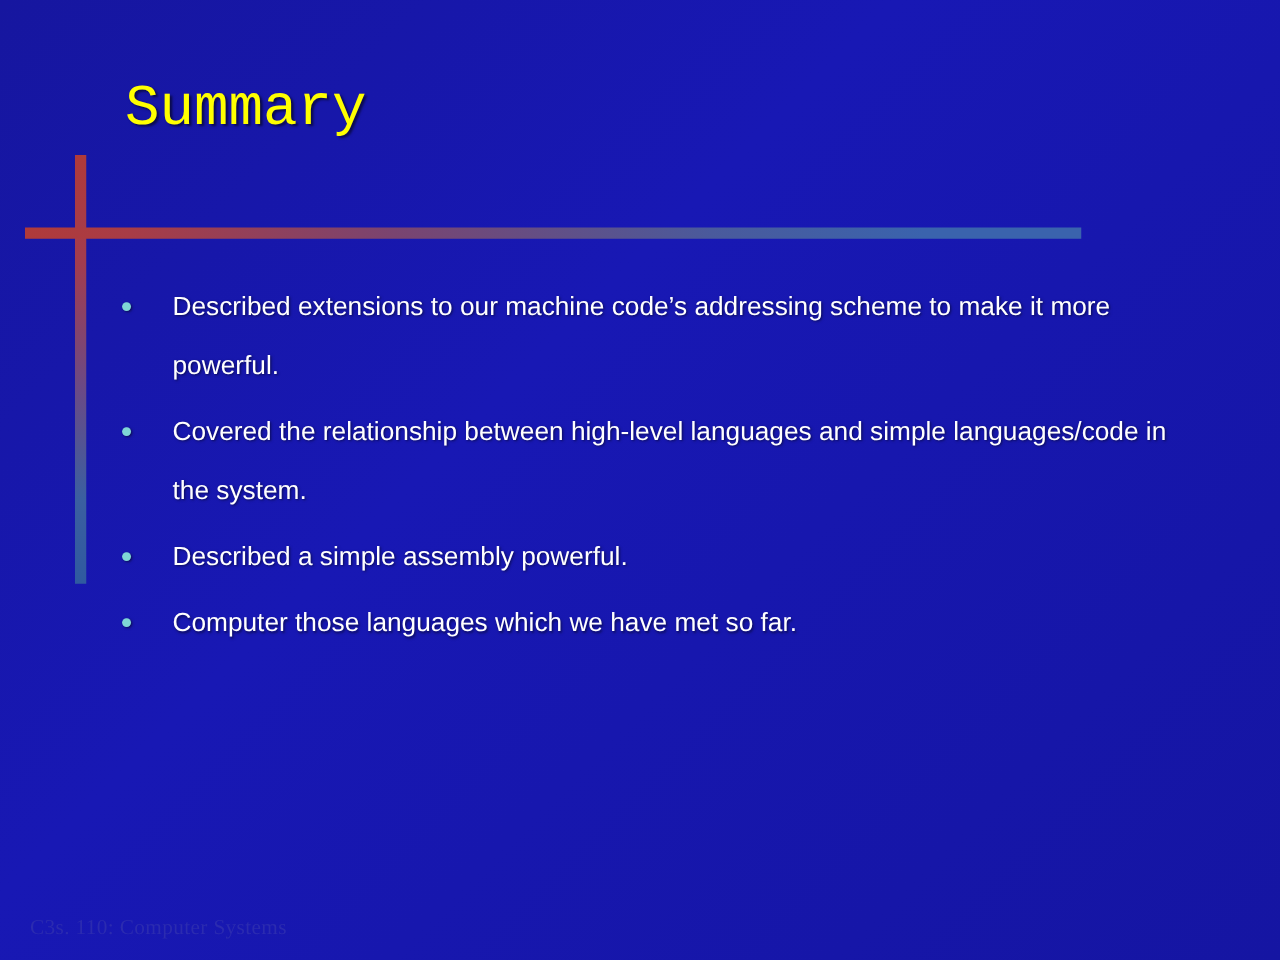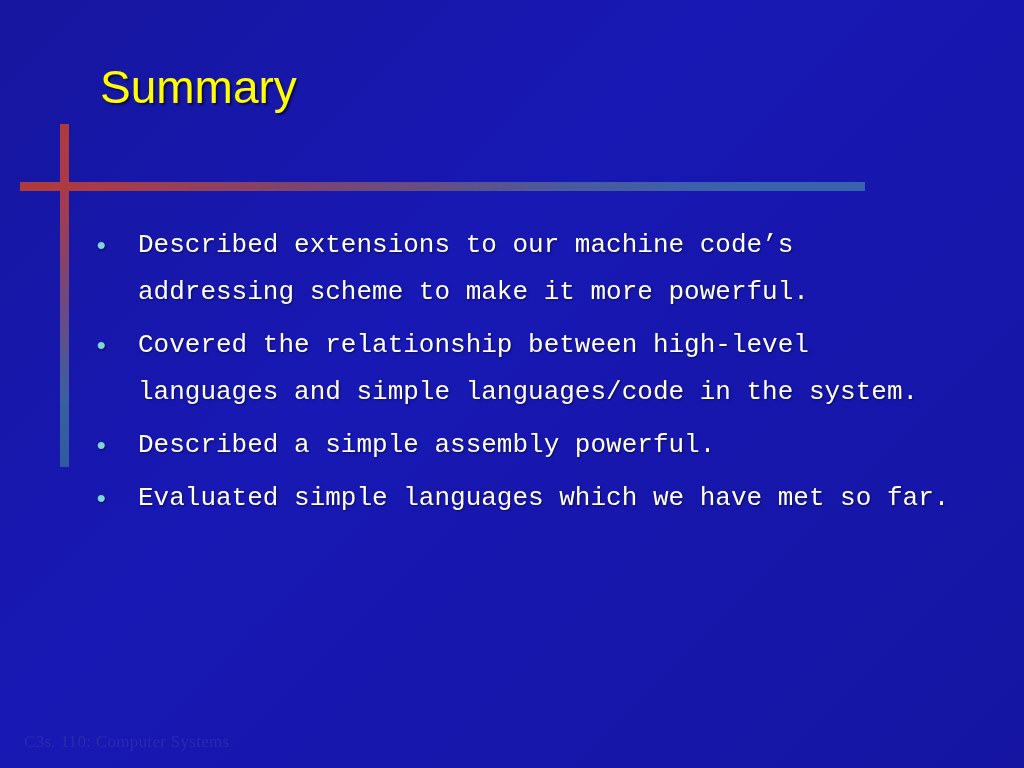--- a/index.html
+++ b/index.html
@@ -16,21 +16,21 @@
     overflow: hidden;
     font-family: "Liberation Serif", serif;
   }
   .title {
     position: absolute;
     left: 100px;
     top: 62px;
     font-size: 46px;
     line-height: 1.1;
     color: #ffff00;
-    font-family: Liberation Sans, sans-serif;
+    font-family: Liberation Mono, monospace;
     text-shadow: 2px 2px 2px rgba(0,0,0,0.55);
     white-space: nowrap;
   }
   
   .rule-vertical {
     position: absolute;
     left: 60px;
     top: 124px;
     width: 9px;
     height: 343px;
@@ -61,23 +61,23 @@
     color: #7fd6d6;
     font-size: 30px;
     line-height: 47px;
     font-family: "Liberation Serif", serif;
     text-align: left;
     text-shadow: 1px 1px 2px rgba(0,0,0,0.5);
   }
   .bullet-text {
     flex: 1 1 auto;
     color: #ffffff;
-    font-size: 26px;
+    font-size: 21px;
     line-height: 47px;
-    font-family: Liberation Mono, monospace;
+    font-family: Liberation Sans, sans-serif;
     text-shadow: 1px 1px 2px rgba(0,0,0,0.5);
   }
   .footer {
     position: absolute;
     left: 24px;
     bottom: 16px;
     font-size: 17px;
     color: #2b2bb0;
     font-family: "Liberation Serif", serif;
     letter-spacing: 0.3px;
@@ -105,20 +105,20 @@
       <span class="bullet-text">Covered the relationship between high-level languages and simple languages/code in the system.</span>
     </div>
 
     <div class="bullet-row">
       <span class="bullet-mark">•</span>
       <span class="bullet-text">Described a simple assembly powerful.</span>
     </div>
 
     <div class="bullet-row">
       <span class="bullet-mark">•</span>
-      <span class="bullet-text">Evaluated simple languages which we have met so far.</span>
+      <span class="bullet-text">Computer those languages which we have met so far.</span>
     </div>
 
   </div>
 
   <div class="footer">C3s. 110: Computer Systems</div>
 
 </div>
 
 </body></html>

